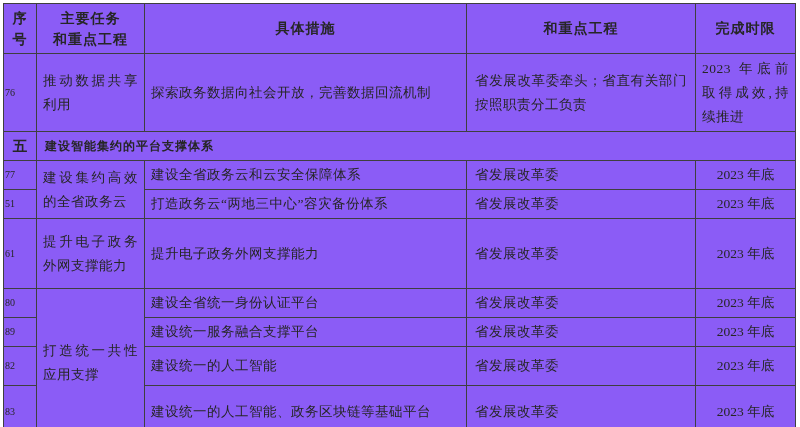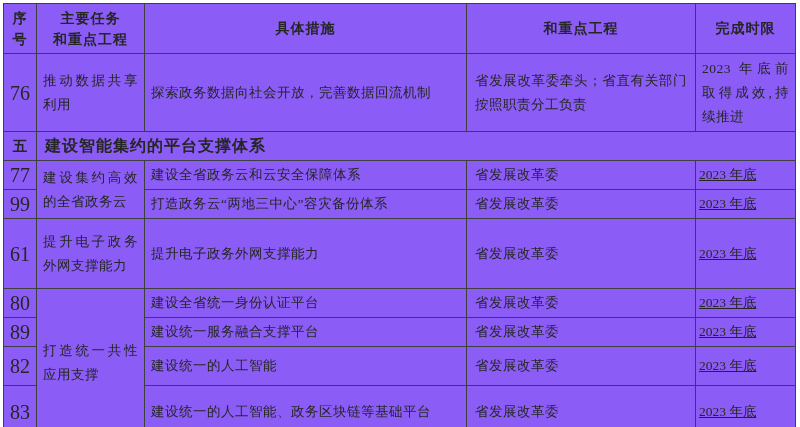--- a/index.html
+++ b/index.html
@@ -26,30 +26,30 @@
   col.c-no{width:33px}
   col.c-task{width:108px}
   col.c-measure{width:322px}
   col.c-unit{width:229px}
   col.c-deadline{width:100px}
   td.th{
     font-family:"Liberation Sans","DejaVu Sans",sans-serif;
     font-weight:bold;font-size:14px;text-align:center;
     line-height:21px;letter-spacing:1px;padding:2px 2px;
   }
-  td.no-cell{text-align:center;padding:2px 1px;font-size:20px;letter-spacing:0;}
-  td.center{text-align:left;padding:2px 3px;letter-spacing:0;text-decoration:underline;}
+  td.no-cell{padding:2px 1px;font-size:10px;letter-spacing:0;}
+  td.center{text-align:center;padding:2px 3px;letter-spacing:0;}
   td.unit-cell{padding:2px 8px;}
   td.section-no{
     font-family:"Liberation Sans","DejaVu Sans",sans-serif;
     font-weight:bold;font-size:14.5px;text-align:center;letter-spacing:0;
   }
   td.section-title{
     font-family:"Liberation Sans","DejaVu Sans",sans-serif;
-    font-weight:bold;font-size:16px;text-align:left;
+    font-weight:bold;font-size:12px;text-align:left;
     letter-spacing:1px;padding:2px 8px;
   }
 </style>
 </head>
 <body>
 
 <table class="doc-table">
   <colgroup>
     <col class="c-no">
       <col class="c-task">
@@ -85,21 +85,21 @@
 
   <tr style="height:28px">
     <td class="no-cell">77</td>
     <td rowspan="2">建设集约高效的全省政务云</td>
     <td>建设全省政务云和云安全保障体系</td>
     <td class="unit-cell">省发展改革委</td>
     <td class="center">2023 年底</td>
   </tr>
 
   <tr style="height:28px">
-    <td class="no-cell">99</td>
+    <td class="no-cell">51</td>
     <td>打造政务云“两地三中心”容灾备份体系</td>
     <td class="unit-cell">省发展改革委</td>
     <td class="center">2023 年底</td>
   </tr>
 
   <tr style="height:70px">
     <td class="no-cell">61</td>
     <td>提升电子政务外网支撑能力</td>
     <td>提升电子政务外网支撑能力</td>
     <td class="unit-cell">省发展改革委</td>

